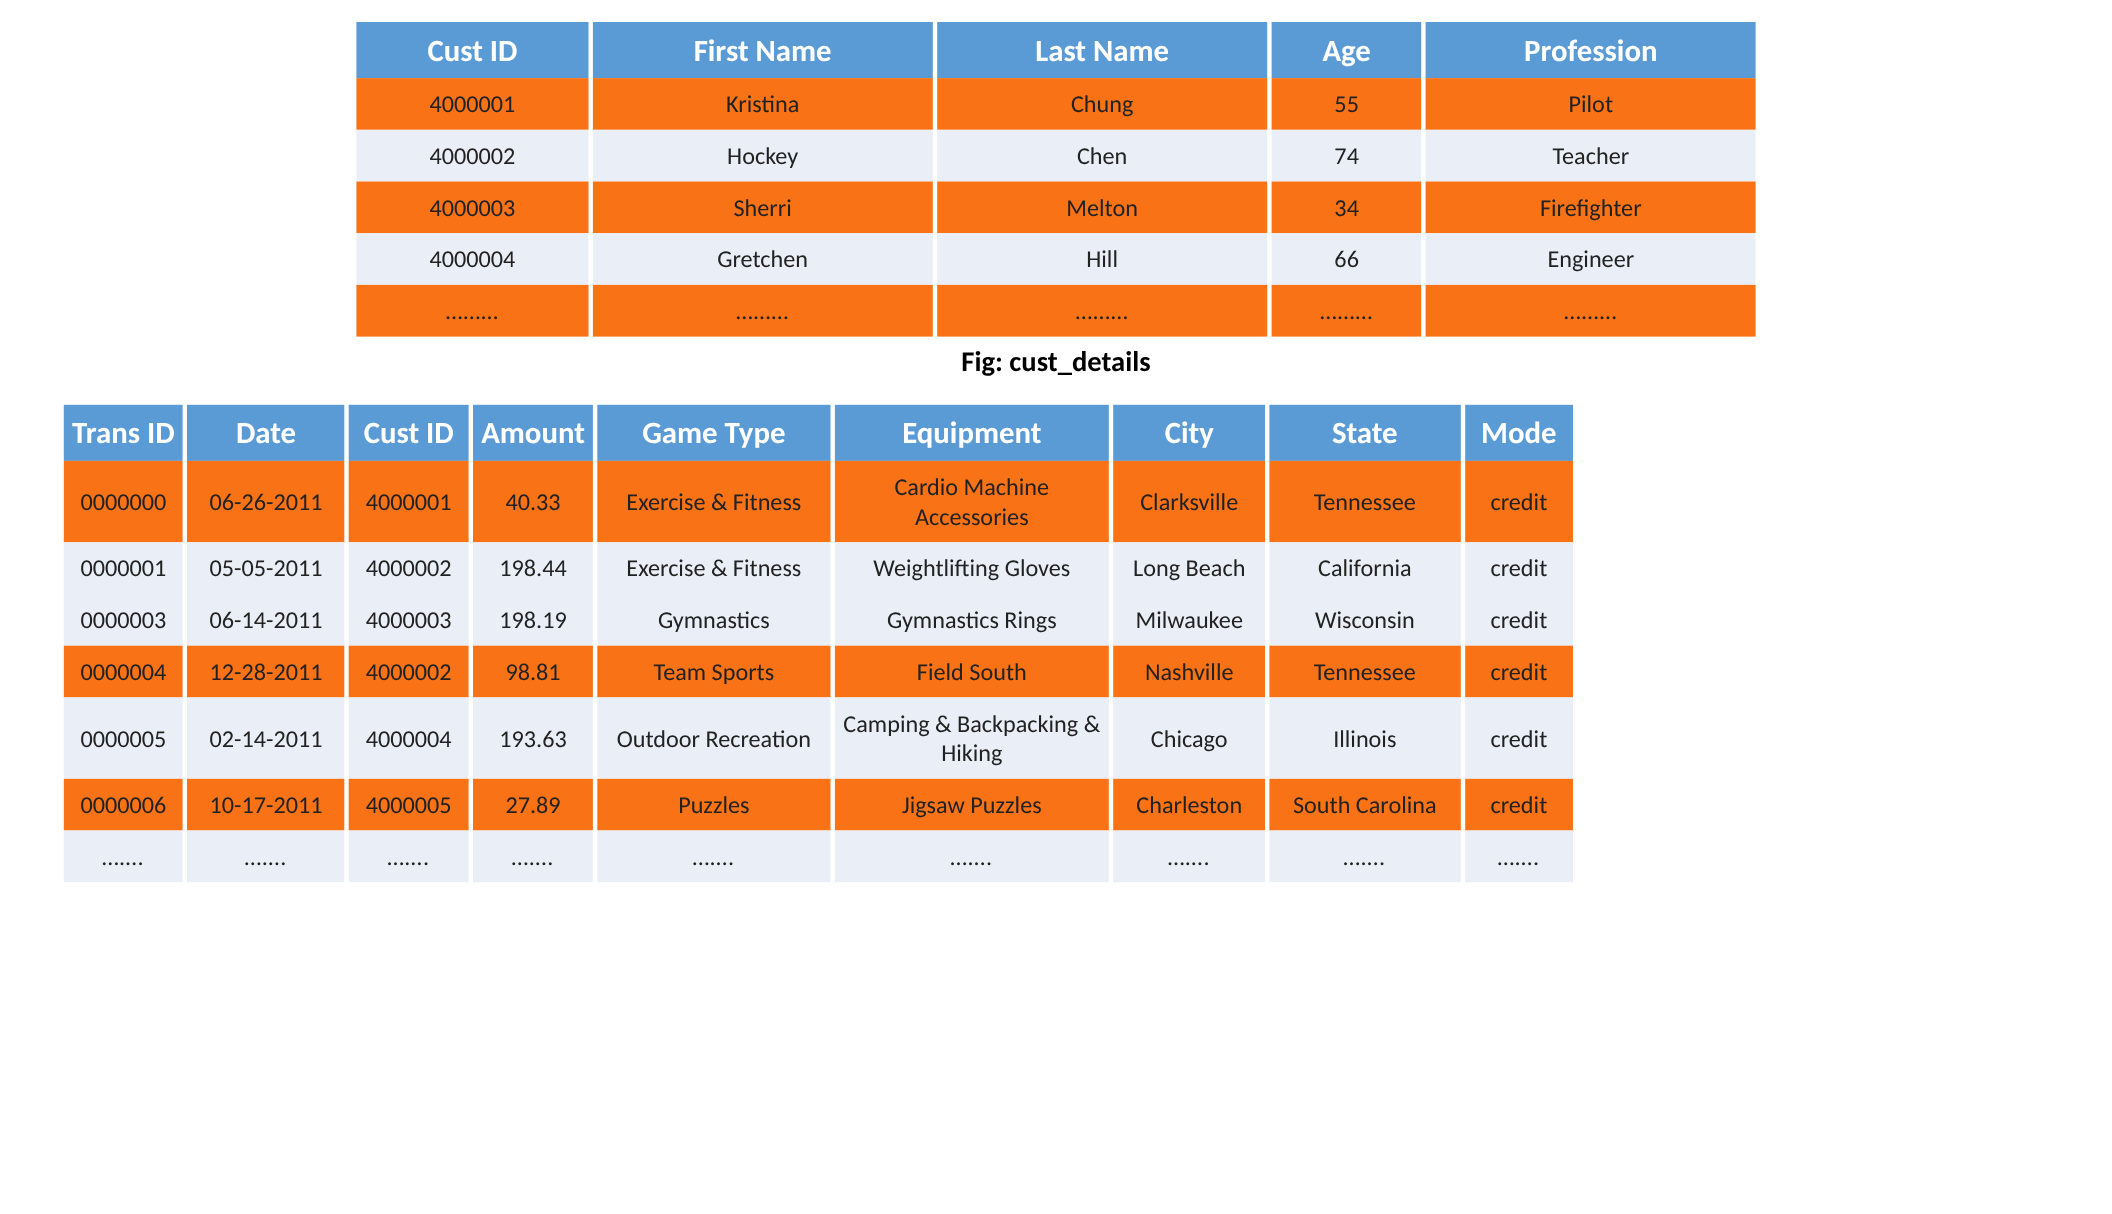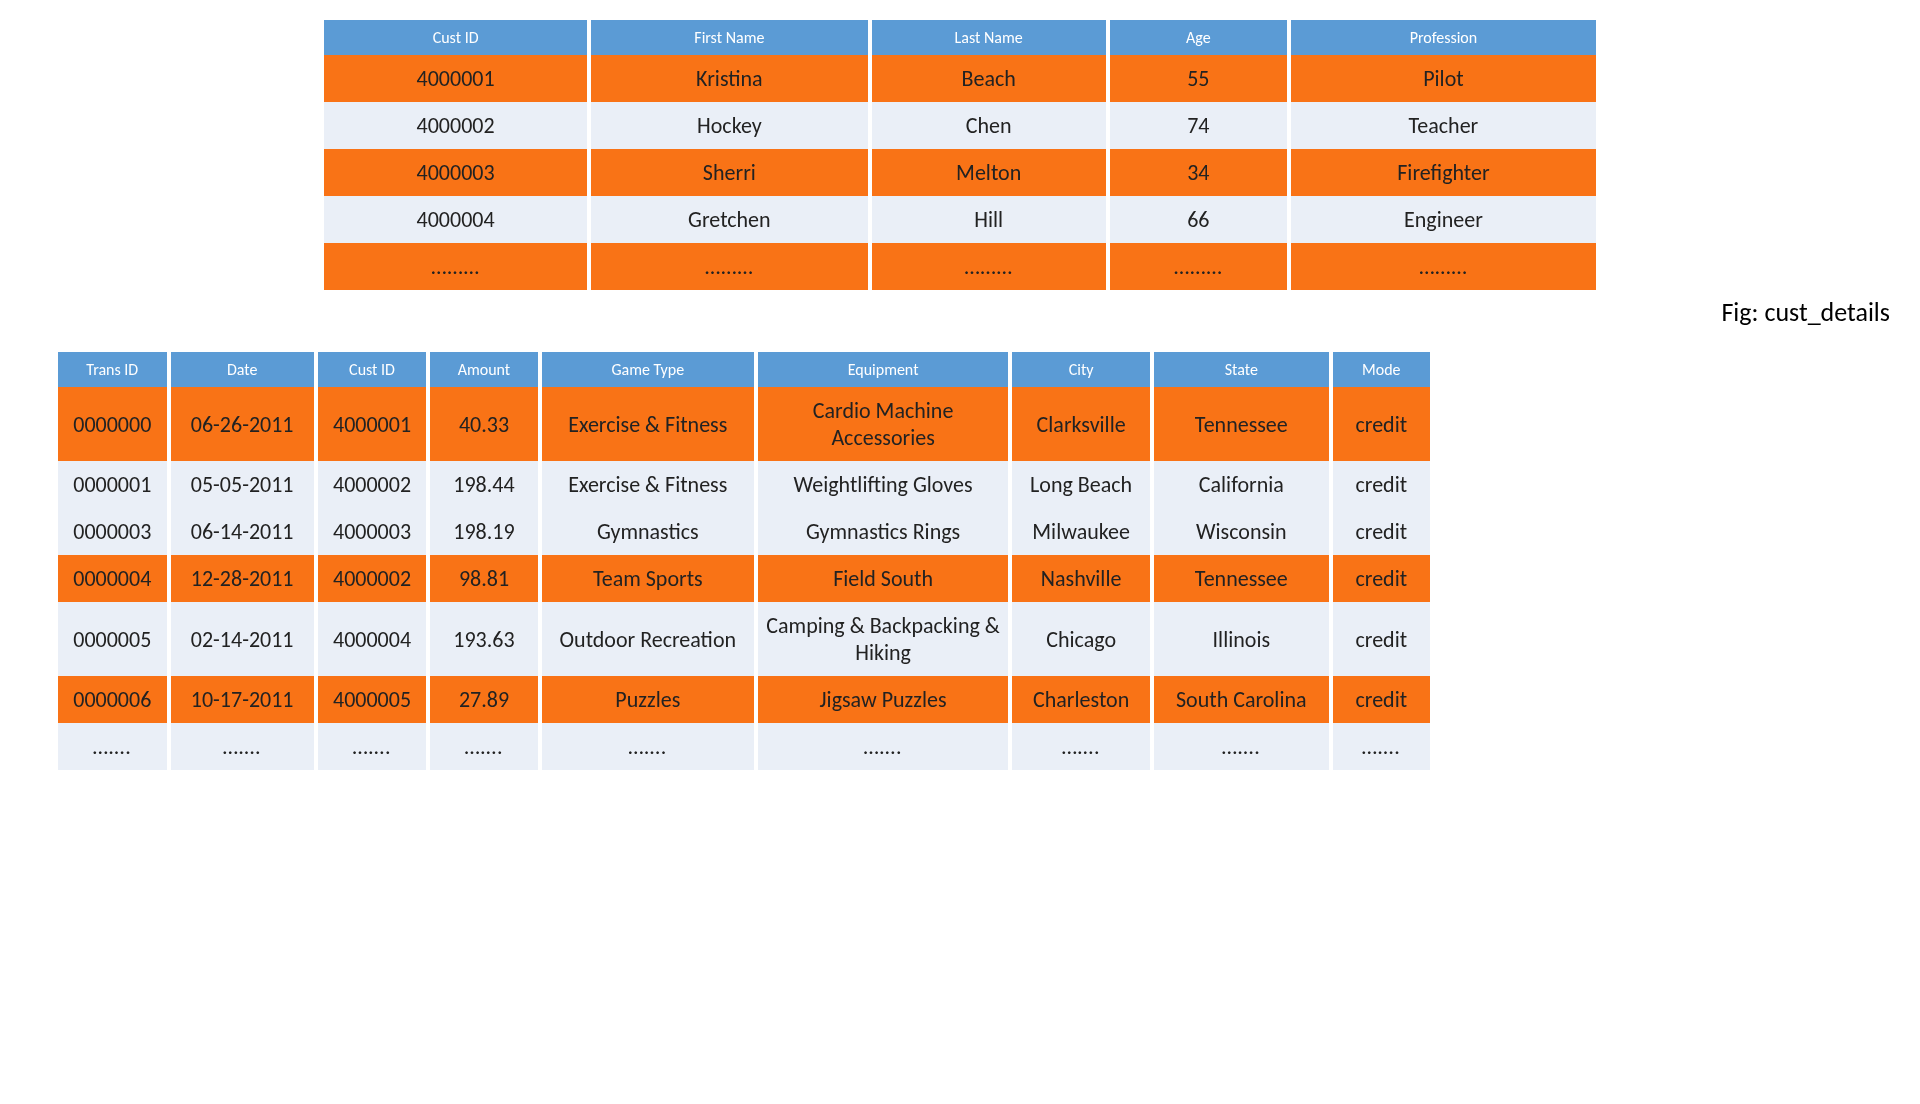--- a/index.html
+++ b/index.html
@@ -20,36 +20,36 @@
     width: 1280px;
     margin: 0 auto;
   }
   .table2 {
     width: 1380px;
     margin: 0 auto 0 24px;
   }
   th {
     background: #5b9bd5;
     color: #ffffff;
-    font-weight: 400;
-    font-size: 16px;
+    font-weight: 700;
+    font-size: 28px;
     padding: 8px 6px;
     text-align: center;
   }
   td {
     font-size: 22px;
     padding: 10px 6px;
     text-align: center;
     color: #222;
   }
   tr.odd td  { background: #f97316; }
   tr.even td { background: #eaeff7; }
   .caption {
-    text-align: right;
-    font-weight: 400;
+    text-align: center;
+    font-weight: 700;
     font-size: 26px;
     margin: 6px 0 24px;
     color: #000;
   }
   .ellipsis { letter-spacing: 1px; }
 </style>
 </head>
 <body>
 
 <div class="table-wrap">
@@ -60,21 +60,21 @@
         <th>First Name</th>
         <th>Last Name</th>
         <th>Age</th>
         <th>Profession</th>
       </tr>
     </thead>
     <tbody>
       <tr class="odd">
         <td>4000001</td>
         <td>Kristina</td>
-        <td>Beach</td>
+        <td>Chung</td>
         <td>55</td>
         <td>Pilot</td>
       </tr>
       <tr class="even">
         <td>4000002</td>
         <td>Hockey</td>
         <td>Chen</td>
         <td>74</td>
         <td>Teacher</td>
       </tr>

